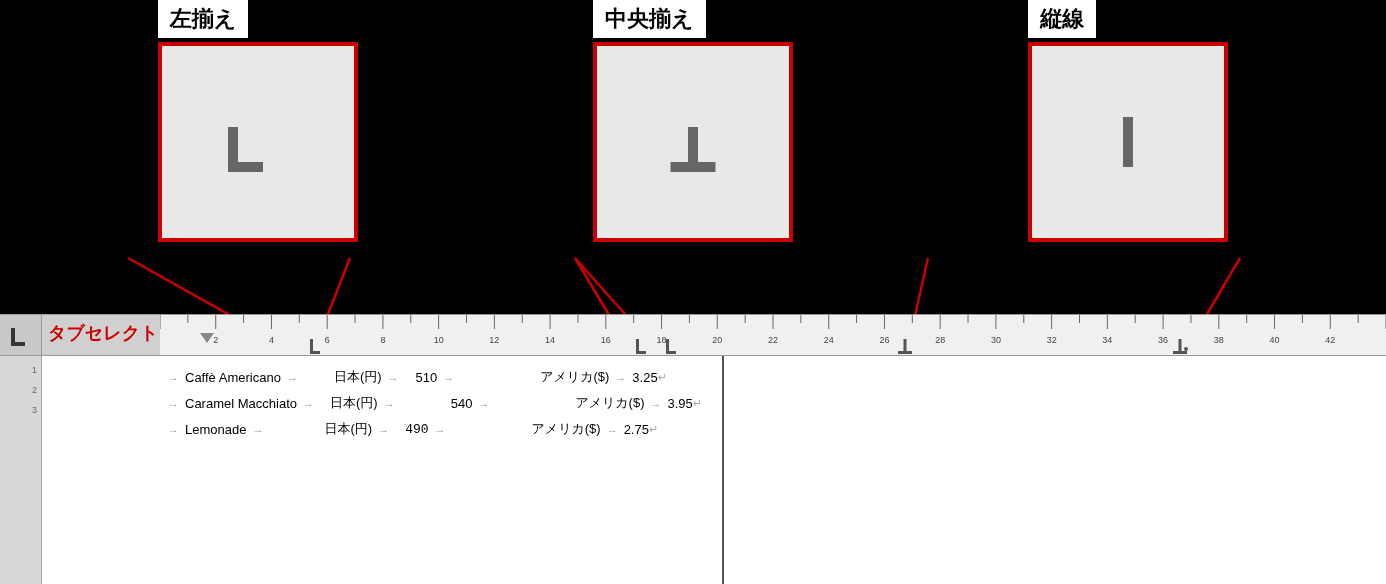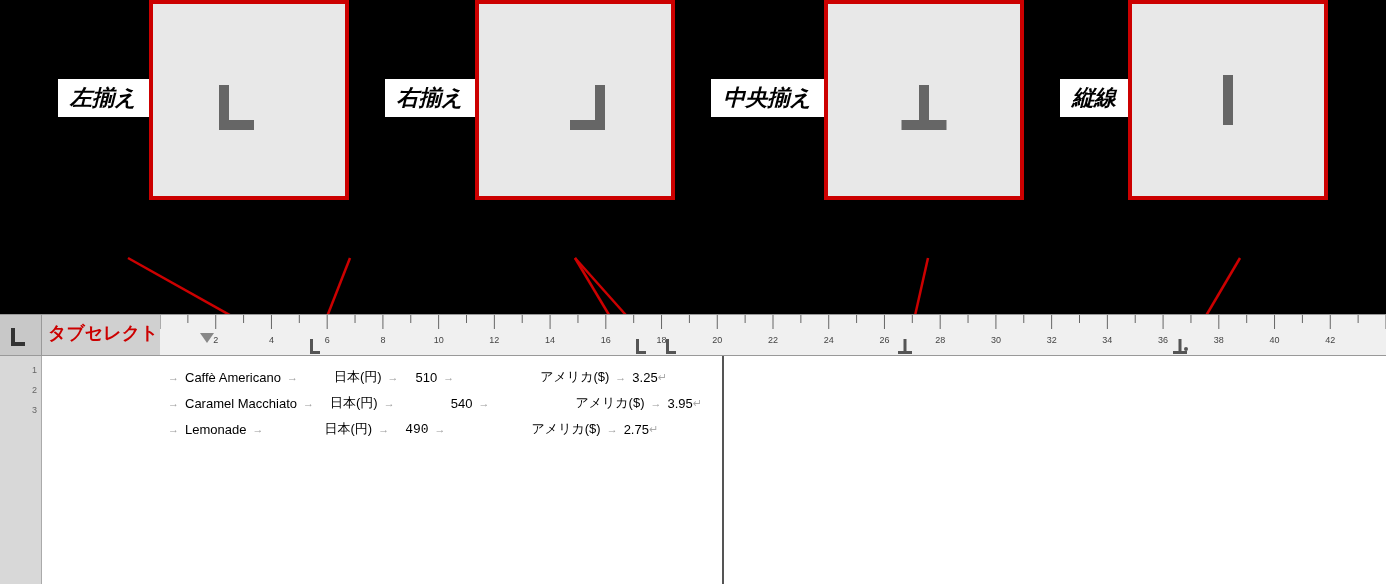--- a/index.html
+++ b/index.html
@@ -25,23 +25,22 @@
       position: absolute;
       top: 0;
       left: 0;
       width: 100%;
       justify-content: space-around;
       padding: 0 40px;
     }
 
     .tab-box-wrapper {
       display: flex;
-      flex-direction: row;
-      align-items: center;
-      font-style: italic;
+      flex-direction: column;
+      align-items: flex-start;
     }
 
     .tab-label {
       color: #000;
       background: #fff;
       font-size: 22px;
       font-weight: bold;
       padding: 4px 12px;
       text-align: center;
       margin-bottom: 4px;
@@ -386,26 +385,20 @@
 
   <div class="tab-boxes-row">
 
     <div class="tab-box-wrapper">
       <div class="tab-label">左揃え</div>
       <div class="tab-box">
         <div class="icon-left-align"></div>
       </div>
     </div>
 
-    <div class="tab-box-wrapper">
-      <div class="tab-label">右揃え</div>
-      <div class="tab-box">
-        <div class="icon-right-align"></div>
-      </div>
-    </div>
 
     <div class="tab-box-wrapper">
       <div class="tab-label">中央揃え</div>
       <div class="tab-box">
         <div class="icon-center-align"></div>
       </div>
     </div>
 
     <div class="tab-box-wrapper">
       <div class="tab-label">縦線</div>

